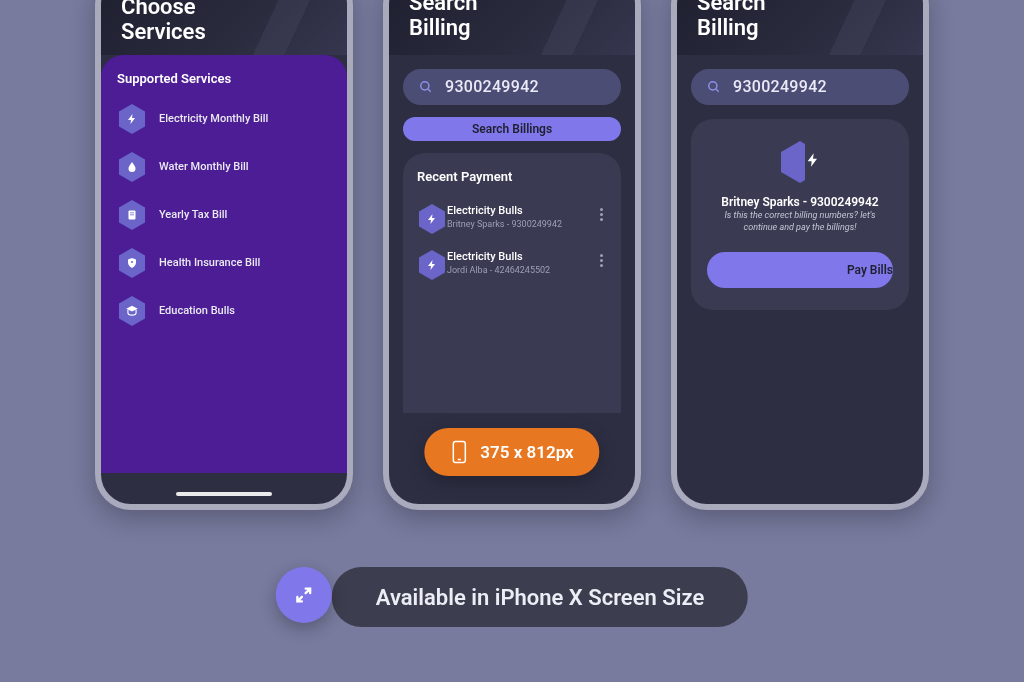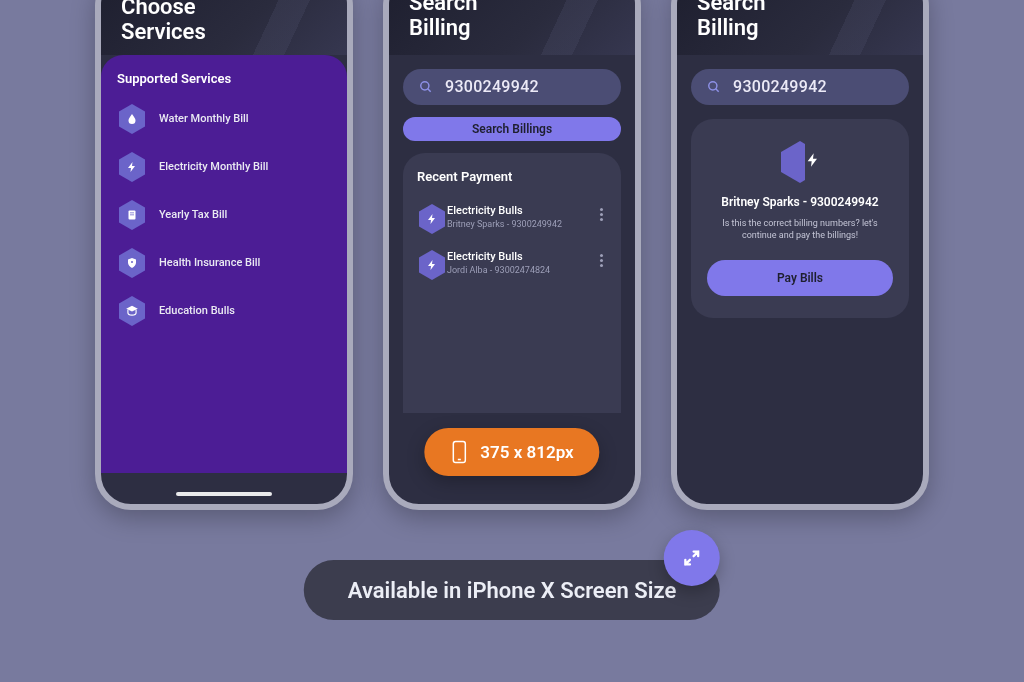--- a/index.html
+++ b/index.html
@@ -40,29 +40,29 @@
     .pay-txt .t1 { color:#fff; font-size:11px; font-weight:500; }
     .pay-txt .t2 { color:#9d9fb8; font-size:9px; margin-top:2px; }
     .dots { margin-left:auto; color:#9d9fb8; display:flex; flex-direction:column; gap:2px; padding:4px; cursor:pointer;}
     .dots span{ width:3px;height:3px;background:#9d9fb8;border-radius:50%;}
 
     
     .result { margin-top:14px; background:#3a3b52; border-radius:22px; padding:22px 16px; text-align:center; }
     .result .big-hex { margin:0 auto 12px auto; width:42px; height:42px; position:relative; display:flex; align-items:center; justify-content:center;}
     .result .big-hex .glyph{ position:relative;z-index:1;color:#fff;}
     .result .name{ color:#fff; font-size:12px; font-weight:600; }
-    .result .q{ color:#c4c5d6; font-size:9px; line-height:1.4; margin-top:8px; }
-    .paybtn { margin-top:18px; width:100%; height:36px; border-radius:22px; background:#8078ea; color:#1e1f2f; font-size:12px; font-weight:600; border:none; cursor:pointer; }
+    .result .q{ color:#c4c5d6; font-size:9px; line-height:1.4; margin-top:0;font-style:italic; }
+    .paybtn { margin-top:18px; width:100%; height:36px; border-radius:22px; background:#8078ea; color:#1e1f2f; font-size:12px; font-weight:600; border:none; cursor:pointer;text-align:right; }
 
     
     .size-pill { position:absolute; left:50%; top:428px; transform:translateX(-50%); background:#e87722; color:#fff; height:48px; border-radius:26px; display:flex; align-items:center; gap:12px; padding:16px 26px; font-size:17px; font-weight:600; box-shadow:0 6px 18px rgba(0,0,0,.25);}
     .size-pill .picon{ display:flex; }
 
     
-    .banner { position:absolute; left:50%; top:530px; transform:translateX(-50%); display:flex; flex-direction:column; align-items:flex-end; }
+    .banner { position:absolute; left:50%; top:567px; transform:translateX(-50%); display:flex; flex-direction:row; align-items:flex-start; }
     .circle-btn { width:56px; height:56px; border-radius:50%; background:#8078ea; display:flex; align-items:center; justify-content:center; color:#fff; margin-bottom:-26px; position:relative; z-index:2; box-shadow:0 6px 16px rgba(0,0,0,.25);}
     .banner-pill { background:#3c3d4e; color:#eceef6; height:60px; border-radius:32px; display:flex; align-items:center; padding:0 44px; font-size:22px; font-weight:600; }
 
     
     .hdr2{ padding:14px 20px 14px 20px;}
   </style>
 </head>
 <body>
 
 <svg width="0" height="0" style="position:absolute">
@@ -82,38 +82,38 @@
       <div class="panel">
         <div class="panel-title">Supported Services</div>
         <div class="services" id="svc-list">
             <div class="svc">
               <div class="hex">
                 <svg class="shape" width="30" height="32">
                   <use href="#hexpoly" fill="#6b64c9"></use>
                 </svg>
                 <span class="glyph">
                   <svg width="12" height="12" viewBox="0 0 24 24" fill="currentColor">
+                    <path d="M13 2L4 14h6l-1 8 9-12h-6l1-8z"></path>
+                  </svg>
+                </span>
+              </div>
+              <div class="svc-label">Electricity Monthly Bill</div>
+            </div>
+            <div class="svc">
+              <div class="hex">
+                <svg class="shape" width="30" height="32">
+                  <use href="#hexpoly" fill="#6b64c9"></use>
+                </svg>
+                <span class="glyph">
+                  <svg width="12" height="12" viewBox="0 0 24 24" fill="currentColor">
                     <path d="M12 2C8 8 5 11 5 15a7 7 0 0014 0c0-4-3-7-7-13z"></path>
                   </svg>
                 </span>
               </div>
               <div class="svc-label">Water Monthly Bill</div>
-            </div>
-            <div class="svc">
-              <div class="hex">
-                <svg class="shape" width="30" height="32">
-                  <use href="#hexpoly" fill="#6b64c9"></use>
-                </svg>
-                <span class="glyph">
-                  <svg width="12" height="12" viewBox="0 0 24 24" fill="currentColor">
-                    <path d="M13 2L4 14h6l-1 8 9-12h-6l1-8z"></path>
-                  </svg>
-                </span>
-              </div>
-              <div class="svc-label">Electricity Monthly Bill</div>
             </div>
             <div class="svc">
               <div class="hex">
                 <svg class="shape" width="30" height="32">
                   <use href="#hexpoly" fill="#6b64c9"></use>
                 </svg>
                 <span class="glyph">
                   <svg width="12" height="12" viewBox="0 0 24 24" fill="currentColor">
                     <rect x="5" y="3" width="14" height="18" rx="2"></rect>
                     <rect x="8" y="7" width="8" height="1.5" fill="#6b64c9"></rect>
@@ -203,21 +203,21 @@
                     <use href="#hexpoly" fill="#6b64c9"></use>
                   </svg>
                   <span class="glyph">
                     <svg width="12" height="12" viewBox="0 0 24 24" fill="currentColor">
                       <path d="M13 2L4 14h6l-1 8 9-12h-6l1-8z"></path>
                     </svg>
                   </span>
                 </div>
                 <div class="pay-txt">
                   <div class="t1">Electricity Bulls</div>
-                  <div class="t2">Jordi Alba - 93002474824</div>
+                  <div class="t2">Jordi Alba - 42464245502</div>
                 </div>
                 <div class="dots">
                   <span></span>
                   <span></span>
                   <span></span>
                 </div>
               </div>
             </div>
         </div>
       </div>

